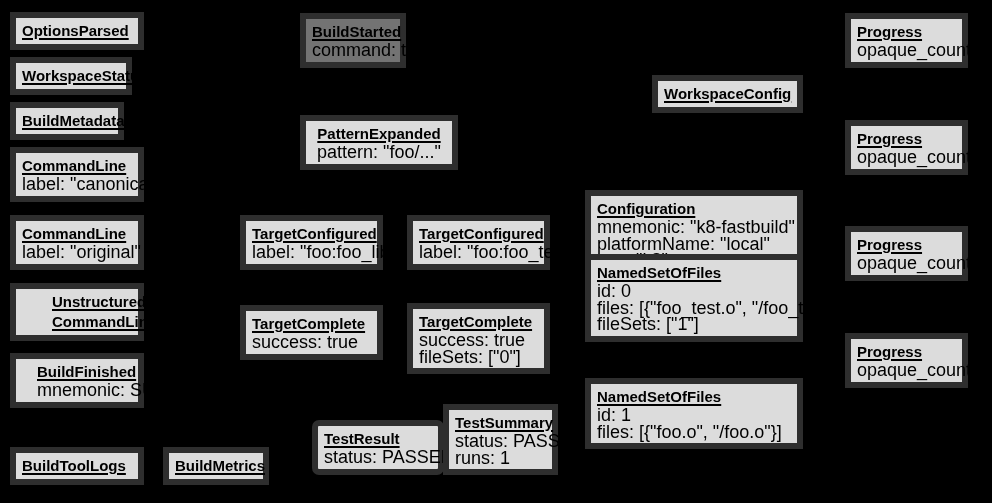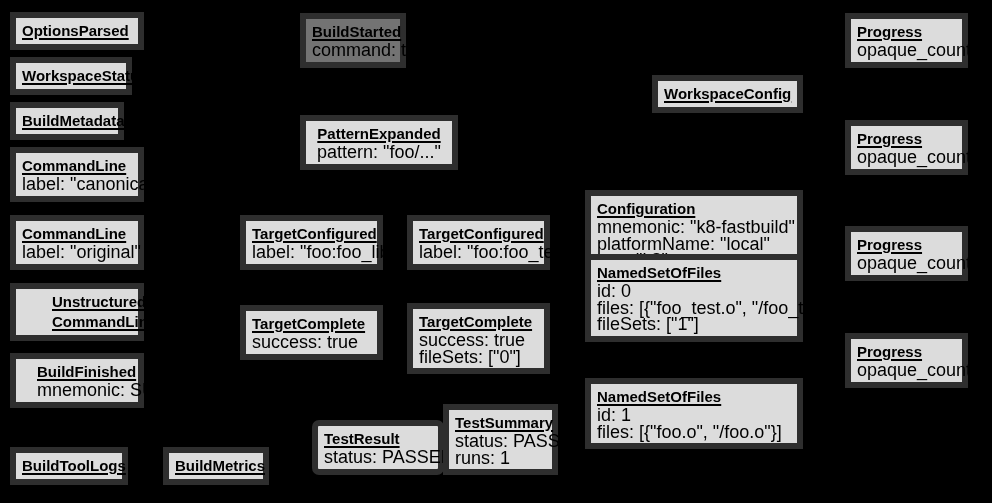--- a/index.html
+++ b/index.html
@@ -63,21 +63,21 @@
       <div class="node-line">label: "original"</div>
     </div>
     <div class="node" style="left: 10px; top: 283px; width: 134px; min-height: 52px; background: rgb(220, 220, 220); border-color: rgb(46, 46, 46); padding-left: 36px;">
       <div class="node-title">Unstructured
 CommandLine</div>
     </div>
     <div class="node" style="left: 10px; top: 353px; width: 134px; min-height: 48px; background: rgb(220, 220, 220); border-color: rgb(46, 46, 46); padding-left: 21px;">
       <div class="node-title">BuildFinished</div>
       <div class="node-line">mnemonic: SUCCESS</div>
     </div>
-    <div class="node" style="left: 10px; top: 447px; width: 118px; min-height: 30px; background: rgb(220, 220, 220); border-color: rgb(46, 46, 46);">
+    <div class="node" style="left: 10px; top: 447px; width: 134px; min-height: 30px; background: rgb(220, 220, 220); border-color: rgb(46, 46, 46);">
       <div class="node-title">BuildToolLogs</div>
     </div>
     <div class="node" style="left: 163px; top: 447px; width: 106px; min-height: 30px; background: rgb(220, 220, 220); border-color: rgb(46, 46, 46);">
       <div class="node-title">BuildMetrics</div>
     </div>
     <div class="node" style="left: 300px; top: 13px; width: 106px; min-height: 49px; background: #737373; border-color: rgb(46, 46, 46);">
       <div class="node-title">BuildStarted</div>
       <div class="node-line">command: test</div>
     </div>
     <div class="node" style="left: 300px; top: 115px; width: 158px; min-height: 48px; background: rgb(220, 220, 220); border-color: rgb(46, 46, 46); text-align: center;">

